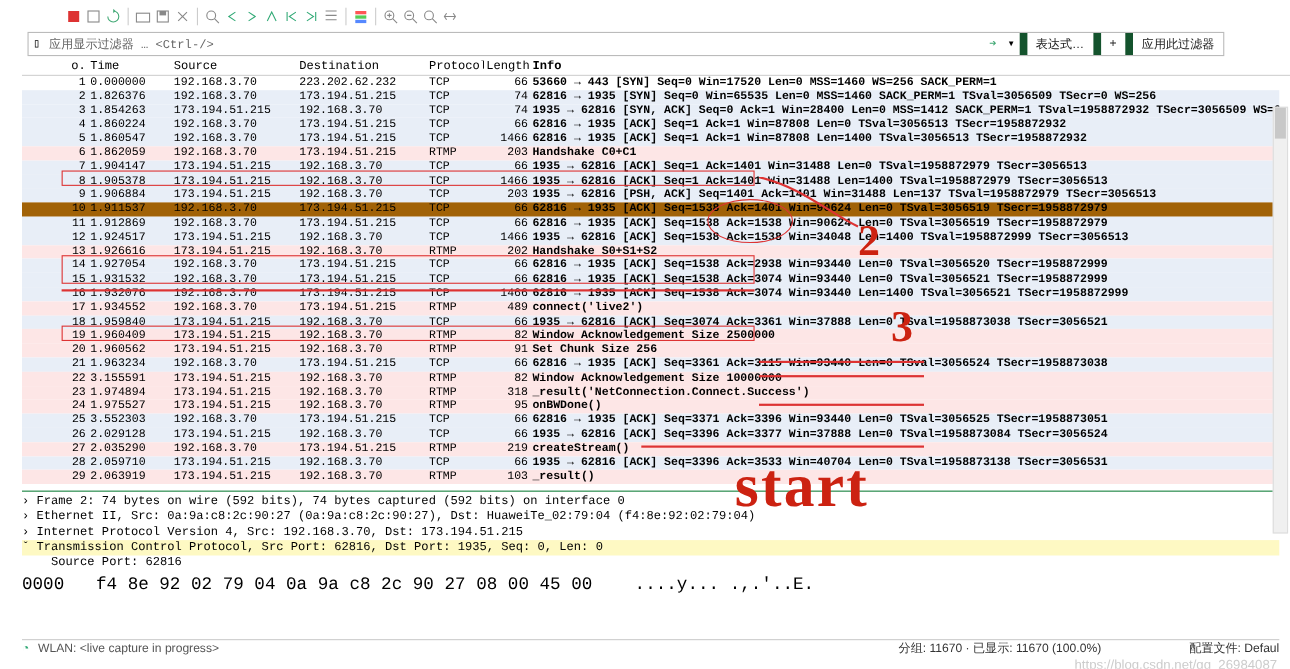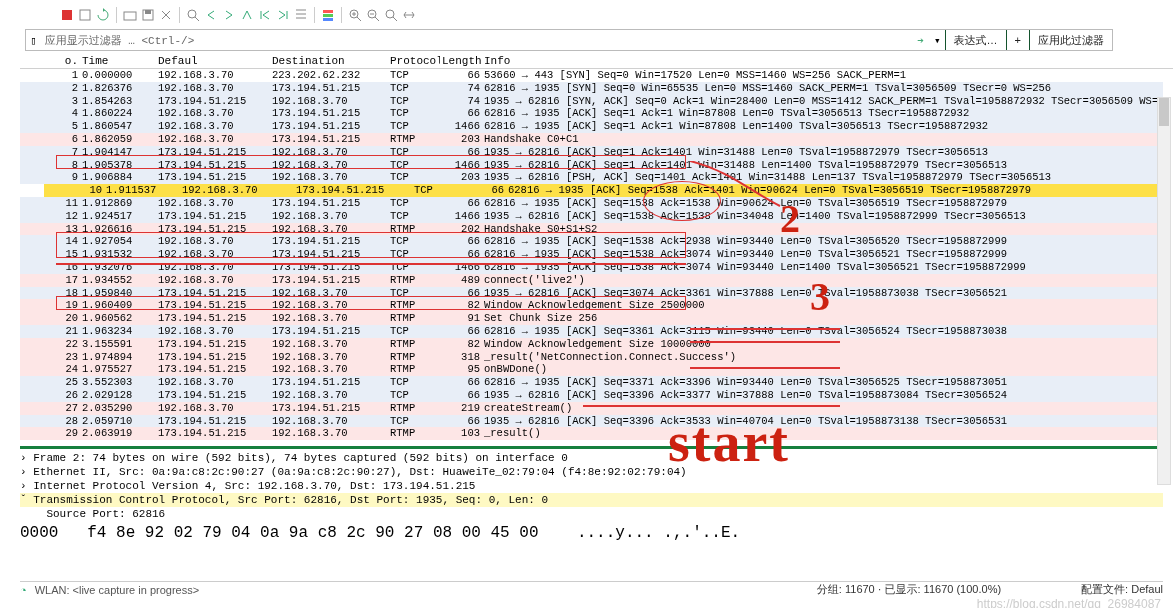--- a/index.html
+++ b/index.html
@@ -3,36 +3,36 @@
 <meta charset="utf-8">
 <style>
  * { box-sizing: border-box; margin:0; padding:0; }
  html,body { width:1173px; height:608px; font-family: Consolas, "Courier New", monospace; font-size:11px; background:#fff; overflow:hidden; color:#000; }
  .root { position:relative; width:1173px; height:608px; }
  .toolbar { height:20px; margin:5px 60px 0 60px; display:flex; align-items:center; gap:4px; }
  .toolbar svg { display:block; }
  .tb-sep { width:1px; height:16px; background:#ccc; margin:0 2px;}
  .filterbar { height:22px; margin:4px 60px 0 25px; display:flex; align-items:center; border:1px solid #bbb; background:#fff;}
  .filterbar .fi { flex:1; padding:0 4px; color:#666;}
- .filterbar .btn { padding:0 8px; font-family:"Microsoft YaHei",sans-serif; font-size:11px; color:#222; border-left:1px solid #14532d; height:100%; display:flex; align-items:center; cursor:pointer;}
+ .filterbar .btn { padding:0 8px; font-family:"Microsoft YaHei",sans-serif; font-size:11px; color:#222; border-left:7px solid #14532d; height:100%; display:flex; align-items:center; cursor:pointer;}
  .hdr { display:flex; margin:4px 0 0 20px; font-size:11px; font-weight:normal; border-bottom:1px solid #d0d0d0; padding-bottom:1px;}
  .hdr > div, .row > div { padding:0 2px; white-space:nowrap; overflow:hidden; text-overflow:clip; }
  .c-no { width:60px; text-align:right; padding-right:6px;}
  .c-time { width:76px; }
  .c-src { width:114px; }
  .c-dst { width:118px; }
  .c-proto { width:52px; }
  .c-len { width:42px; text-align:right; padding-right:6px;}
- .c-info { flex:1; }
+ .c-info { flex:1;font-weight:bold; }
  .rows { margin-left:20px; margin-right:10px; }
  .row { display:flex; height:12.8px; line-height:12.8px; font-size:10.5px; }
  .row.light { background:#e8eef7; }
  .row.pink  { background:#fde6e6; }
- .row.sel   { background:#fde047;margin-left:24px; }
- .details { margin:6px 10px 0 20px; border-top:3px solid #15803d; padding-top:2px; font-size:11px; line-height:14px;}
+ .row.sel   { background:#a16207; }
+ .details { margin:6px 10px 0 20px; border-top:1px solid #15803d; padding-top:2px; font-size:11px; line-height:14px;}
  .details .line { white-space:pre;}
  .details .hl { background:#fef9c3; display:block;}
  .hex { margin:2px 10px 0 20px; font-size:16px; padding-top:1px;}
  .status { position:absolute; bottom:16px; left:20px; right:10px; border-top:1px solid #ccc; display:flex; align-items:center; height:16px; font-family:"Microsoft YaHei",sans-serif; font-size:11px;}
  .status .s1 { flex:1; padding-left:4px; color:#555;}
  .status .s2 { color:#333; margin-right:80px;}
  .status .s3 { color:#333;}
  .annot { position:absolute; inset:0; pointer-events:none; }
  .redbox { position:absolute; border:1.5px solid #d33; }
  .redline { position:absolute; background:#d33; height:1.5px; }
@@ -159,21 +159,21 @@
   <span style="padding:0 6px;color:#4a7">➔</span>
   <span style="padding:0 4px">▾</span>
   <div class="btn">表达式…</div>
   <div class="btn">+</div>
   <div class="btn">应用此过滤器</div>
 </div>
 
 <div class="hdr">
   <div class="c-no">o.</div>
   <div class="c-time">Time</div>
-  <div class="c-src">Defaul</div>
+  <div class="c-src">Source</div>
   <div class="c-dst">Destination</div>
   <div class="c-proto">Protocol</div>
   <div class="c-len">Length</div>
   <div class="c-info">Info</div>
 </div>
 
 <div class="rows" id="rows">
       <div class="row ">
         <div class="c-no">1</div>
         <div class="c-time">0.000000</div>

